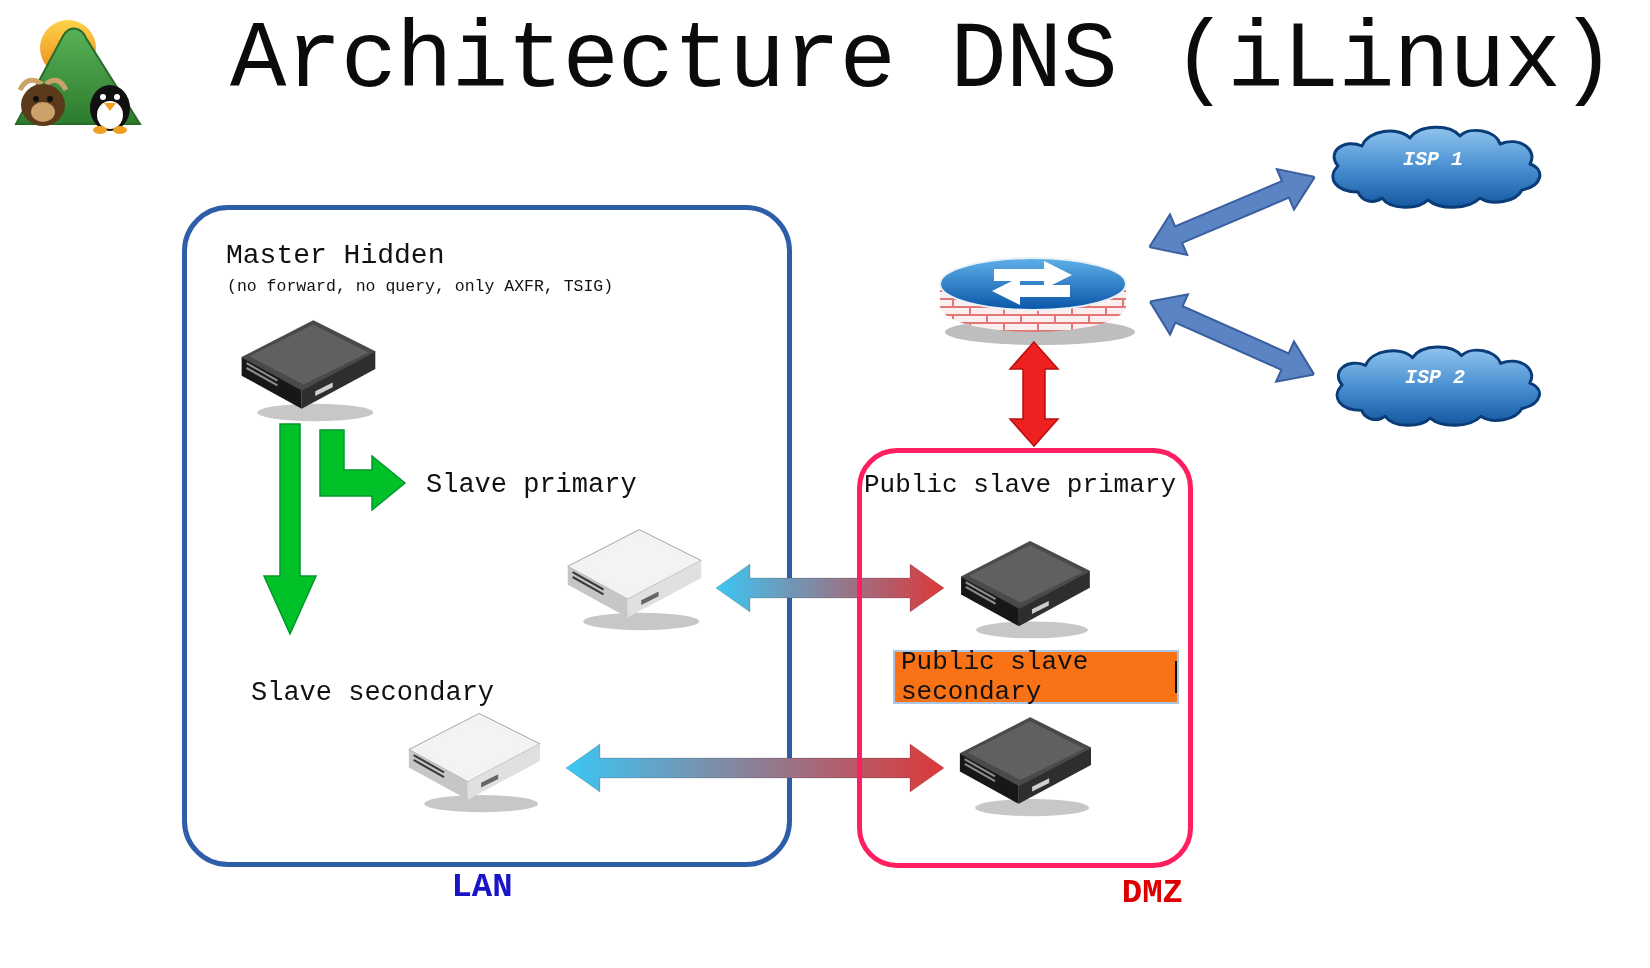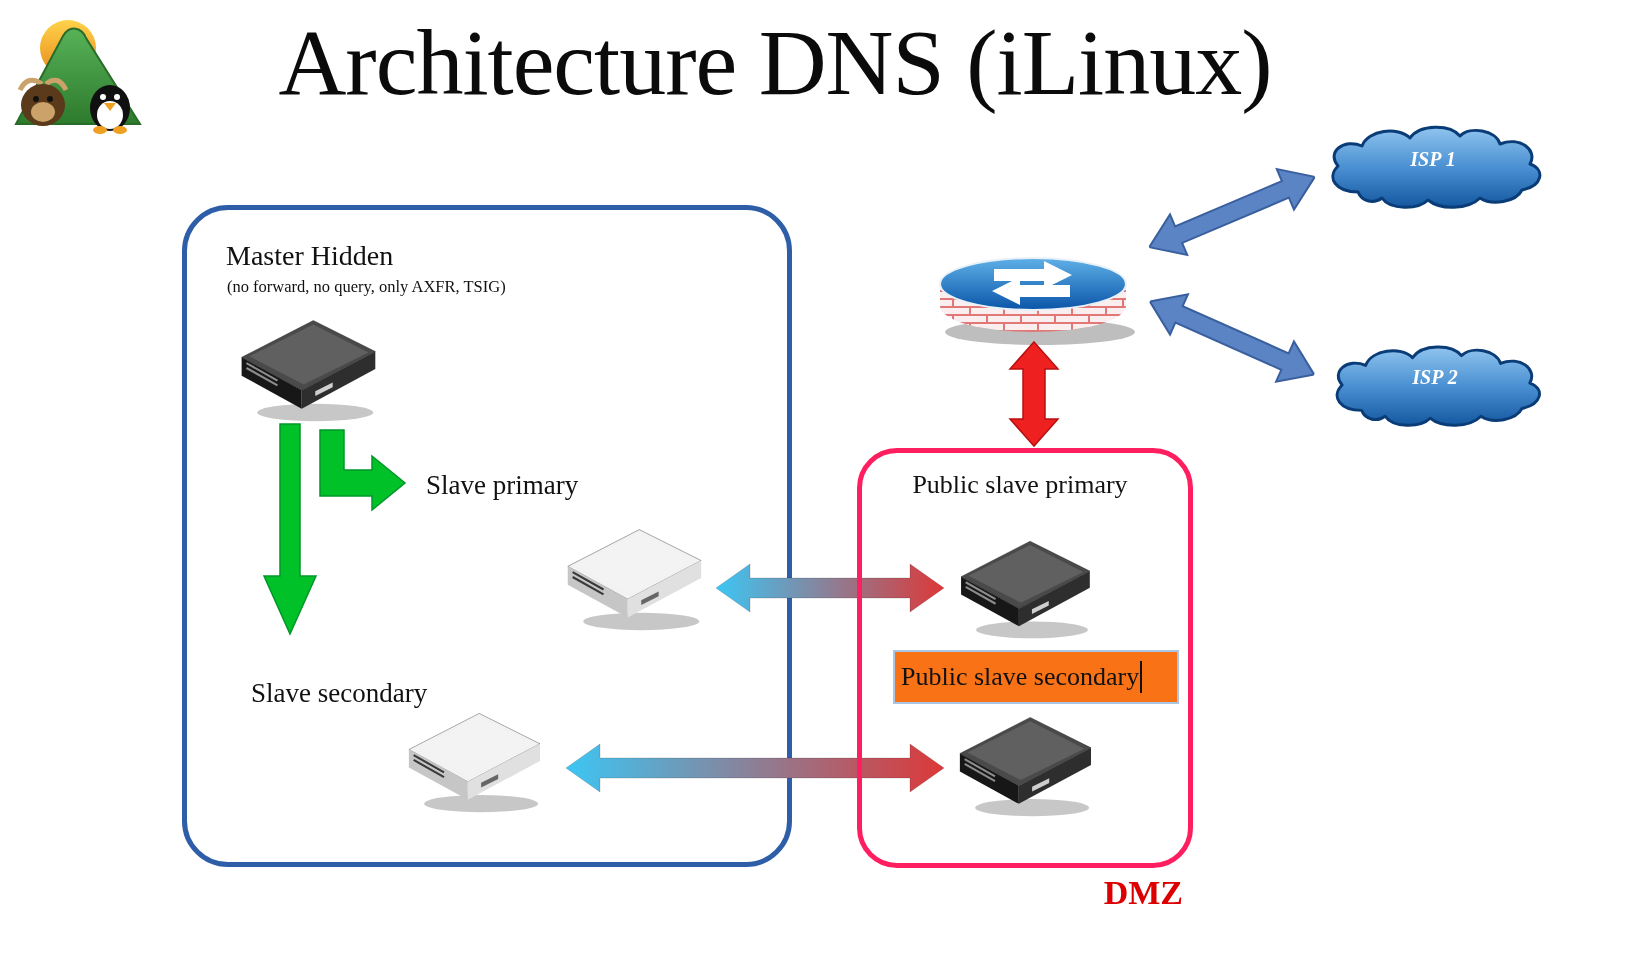--- a/index.html
+++ b/index.html
@@ -1,18 +1,18 @@
 <!DOCTYPE html>
 <html style="--lan-border: #2e5ea8; --lan-label: #1a14c8; --dmz-border: #ff1f60; --dmz-label: #dd0000; --green-arrow: #00c128; --blue-arrow: #5b84c4; --blue-arrow-border: #3a5f9e; --red-arrow: #ee2020; --gradient-left: #3cc6f4; --gradient-right: #dd3838; --cloud-light: #90c4ee; --cloud-dark: #1458a0; --textbox-border: #a9c6e4;"><head>
 <meta charset="utf-8">
 <style>
   html,body{margin:0;padding:0;background:#fff;}
   .canvas{
     position:relative;width:1650px;height:968px;background:#ffffff;
-    font-family:Liberation Serif, serif;color:#111;
+    font-family:Liberation Mono, monospace;color:#111;
     overflow:hidden;
   }
   .abs{position:absolute;}
   svg{overflow:visible;display:block;}
 
   .title{
     left:230px;top:8px;width:1090px;text-align:center;
     font-size:94px;font-weight:400;white-space:nowrap;letter-spacing:-1px;color:#0b0b0b;
   }
   .logo{left:8px;top:6px;width:140px;height:130px;}
@@ -146,20 +146,21 @@
       <circle cx="109" cy="91" r="3" fill="#ffffff"></circle>
       <polygon points="96,97 108,97 102,105" fill="#f0a020"></polygon>
       <ellipse cx="92" cy="124" rx="7" ry="4" fill="#f0a020"></ellipse>
       <ellipse cx="112" cy="124" rx="7" ry="4" fill="#f0a020"></ellipse>
     </g>
   </svg>
 
   <h1 class="abs title" style="margin:0">Architecture DNS (iLinux)</h1>
 
   <div class="abs lan-box"></div>
+  <div class="abs lan-label">LAN</div>
 
   <div class="abs master-title">Master Hidden</div>
   <div class="abs master-subtitle">(no forward, no query, only AXFR, TSIG)</div>
 
   <svg class="abs srv-master server-dark" viewBox="0 0 160 120">
     <use href="#sym-server"></use>
   </svg>
 
   <svg class="abs arrow-green-down" viewBox="0 0 52 210">
     <polygon points="16,0 36,0 36,152 52,152 26,210 0,152 16,152" fill="var(--green-arrow,#00c128)" stroke="#00962a" stroke-width="1.5"></polygon>

